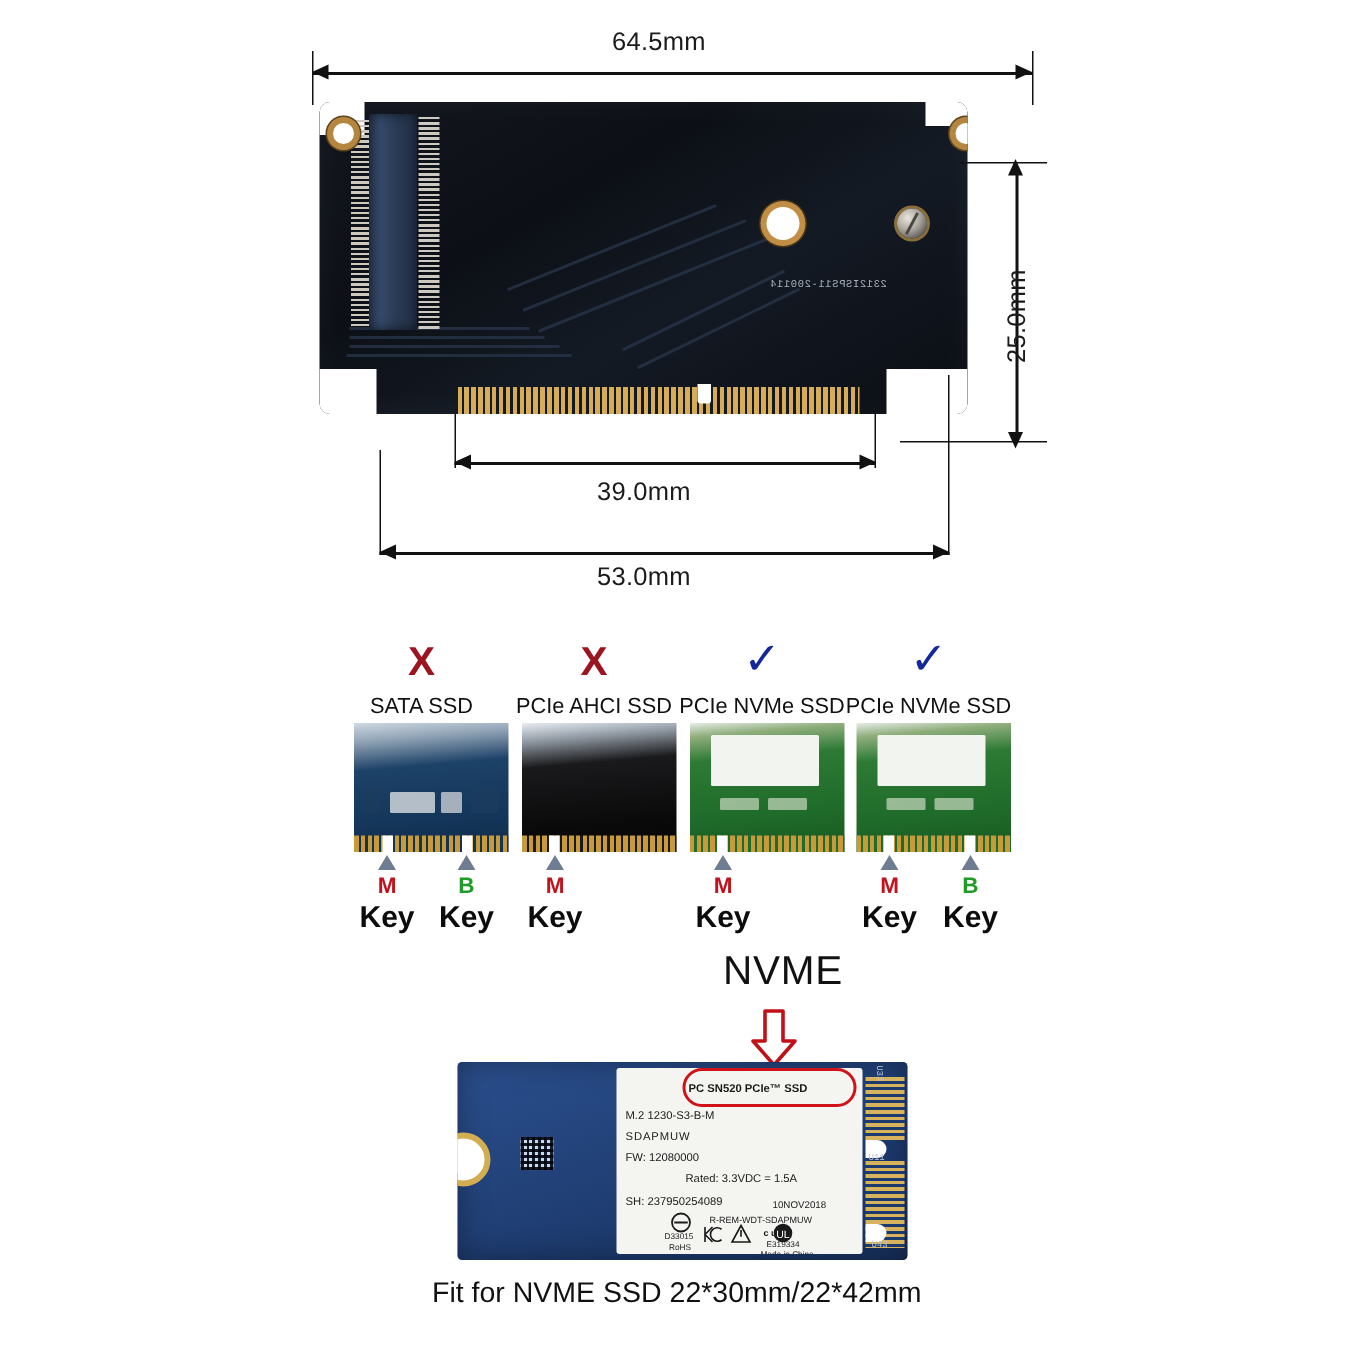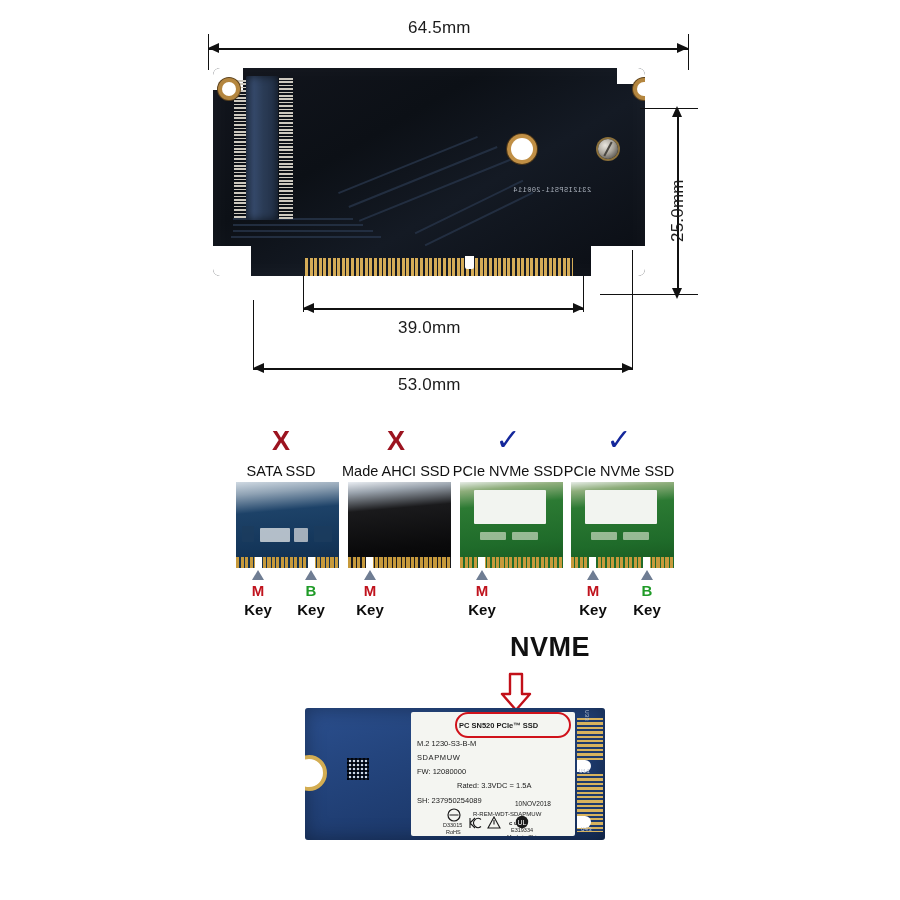--- a/index.html
+++ b/index.html
@@ -79,21 +79,21 @@
   .mark.chk{color:#14279b;font-size:30px;font-family:"DejaVu Sans",sans-serif;}
   .ssd-name{
     position:absolute;font-size:14.5px;color:#111;text-align:center;white-space:nowrap;
   }
   .keytri{position:absolute;width:0;height:0;
     border-left:6px solid transparent;border-right:6px solid transparent;
     border-bottom:10px solid #6f7d93;}
   .keyletter{position:absolute;font-size:15px;font-weight:bold;text-align:center;line-height:1;}
   .keyletter.m{color:#c0131d;}
   .keyletter.b{color:#1f9b27;}
-  .keyword{position:absolute;font-size:15px;font-weight:bold;color:#0c0c0c;text-align:center;}
+  .keyword{position:absolute;font-size:20px;font-weight:bold;color:#0c0c0c;text-align:center;}
 
   
   .chip{position:absolute;overflow:hidden;}
   .chip.blue{background:linear-gradient(175deg,#cfd9e2 0%,#8fa2b4 14%,#1d4268 34%,#14365a 72%,#102c4b 100%);}
   .chip.black{background:linear-gradient(175deg,#e9edf2 0%,#9aa3ad 12%,#1a1a1c 32%,#0a0a0b 75%,#050506 100%);}
   .chip.green{background:linear-gradient(175deg,#e6ece6 0%,#8fae7c 10%,#2c7a33 28%,#1f6b2a 70%,#17561f 100%);}
   .chip-label{position:absolute;background:#f2f4f0;border-radius:1px;}
   .chip-comp{position:absolute;background:#0f1216;border-radius:1px;opacity:.8;}
 
   
@@ -207,21 +207,21 @@
       <div class="keytri" style="left:27px;top:150px;"></div>
       <div class="keyletter m" style="left:21px;top:163px;width:24px;">M</div>
       <div class="keyword" style="left:10px;top:181px;width:46px;">Key</div>
       <div class="keytri" style="left:80px;top:150px;"></div>
       <div class="keyletter b" style="left:74px;top:163px;width:24px;">B</div>
       <div class="keyword" style="left:63px;top:181px;width:46px;">Key</div>
     </div>
 
     <div class="abs" style="left:340px;top:0;width:112px;height:200px;">
       <div class="mark x" style="left:0;top:8px;width:112px;">X</div>
-      <div class="ssd-name" style="left:-8px;top:43px;width:128px;">Made AHCI SSD</div>
+      <div class="ssd-name" style="left:-8px;top:43px;width:128px;">PCIe AHCI SSD</div>
       <div class="chip black" style="left:8px;top:62px;width:103px;height:86px;">
         <div class="abs" style="left:0;right:0;bottom:0;height:11px;background:repeating-linear-gradient(90deg,#c79a3c 0 3px,#1a1a1c 3px 4.5px);"></div>
         <div class="abs" style="left:18px;bottom:0;width:7px;height:11px;background:#fff;"></div>
       </div>
       <div class="keytri" style="left:24px;top:150px;"></div>
       <div class="keyletter m" style="left:18px;top:163px;width:24px;">M</div>
       <div class="keyword" style="left:7px;top:181px;width:46px;">Key</div>
     </div>
 
     <div class="abs" style="left:452px;top:0;width:112px;height:200px;">
@@ -254,21 +254,21 @@
       <div class="keyletter m" style="left:18px;top:163px;width:24px;">M</div>
       <div class="keyword" style="left:7px;top:181px;width:46px;">Key</div>
       <div class="keytri" style="left:78px;top:150px;"></div>
       <div class="keyletter b" style="left:72px;top:163px;width:24px;">B</div>
       <div class="keyword" style="left:61px;top:181px;width:46px;">Key</div>
     </div>
   </div>
 
   <div class="abs" style="left:0;top:630px;width:900px;height:270px;">
 
-    <div class="nvme-title" style="left:510px;top:2px;font-weight:bold;">NVME</div>
+    <div class="nvme-title" style="left:482px;top:2px;">NVME</div>
 
     <svg style="position:absolute;left:499px;top:42px;" width="34" height="40" viewBox="0 0 34 40">
       <polygon points="11,2 23,2 23,22 31,22 17,38 3,22 11,22" fill="#ffffff" stroke="#c21019" stroke-width="2.4" stroke-linejoin="round"></polygon>
     </svg>
 
     <div class="bssd" style="left:305px;top:78px;width:300px;height:132px;">
 
       <div class="abs" style="left:-13px;top:48px;width:26px;height:26px;border-radius:50%;
                   background:#fff;box-shadow:0 0 0 4px #c9a martes;"></div>
       <div class="abs" style="left:-14px;top:47px;width:28px;height:28px;border-radius:50%;
@@ -323,15 +323,16 @@
       <div class="abs" style="left:272px;top:66px;width:26px;height:58px;
                   background:repeating-linear-gradient(180deg,#d8b35d 0 2.4px,#1d3a6d 2.4px 4.4px);"></div>
       <div class="abs" style="left:272px;top:52px;width:14px;height:12px;background:#fff;border-radius:0 6px 6px 0;"></div>
       <div class="abs" style="left:272px;top:108px;width:14px;height:12px;background:#fff;border-radius:0 6px 6px 0;"></div>
 
       <div class="silk-s" style="left:276px;top:4px;transform:rotate(90deg);">U33</div>
       <div class="silk-s" style="left:274px;top:60px;">U11</div>
       <div class="silk-s" style="left:276px;top:118px;">U43</div>
     </div>
 
+    <div class="caption" style="left:288px;top:222px;">Fit for NVME SSD 22*30mm/22*42mm</div>
   </div>
 
 </div>
 
 </body></html>

